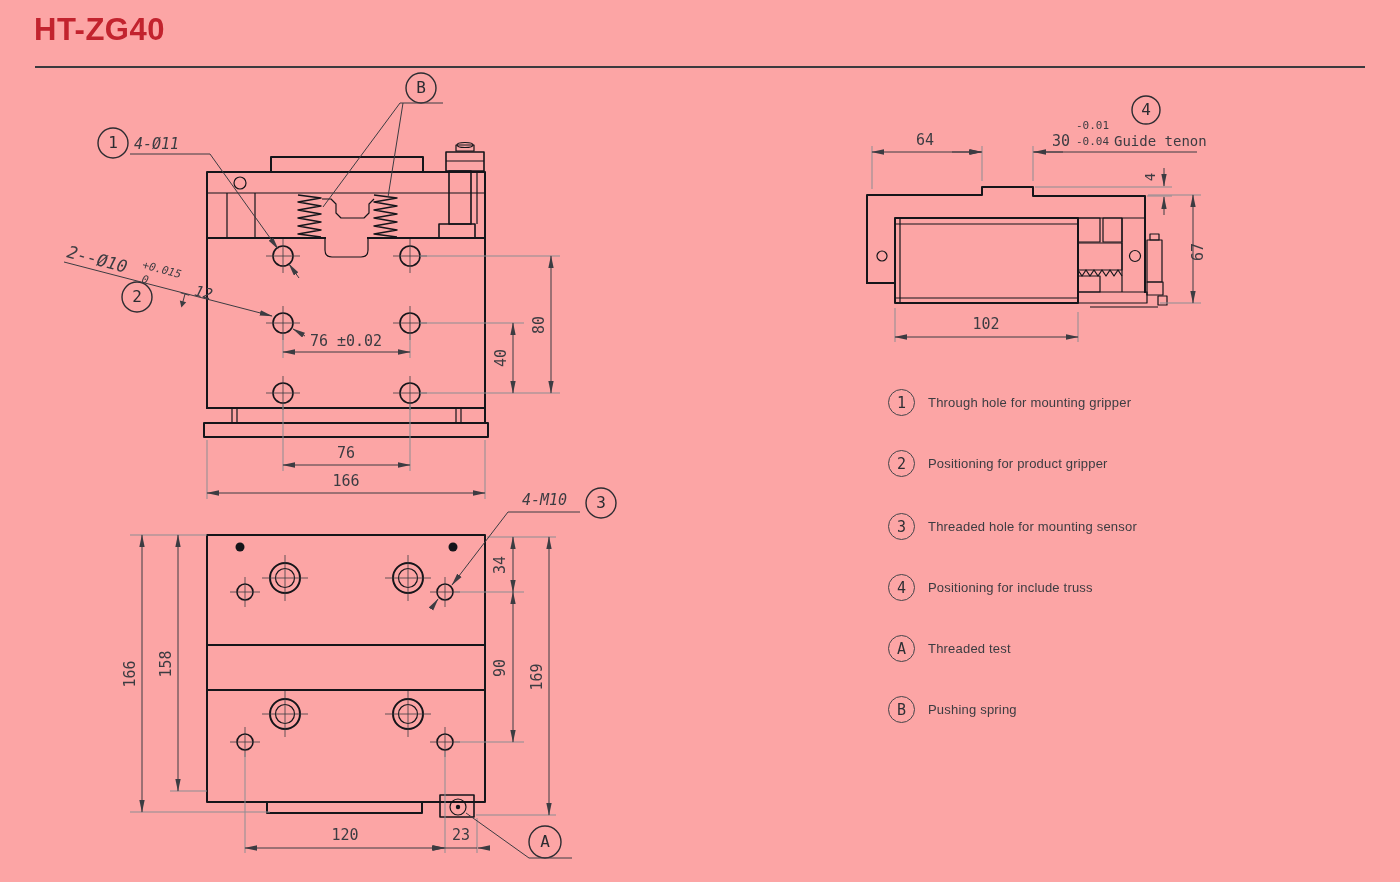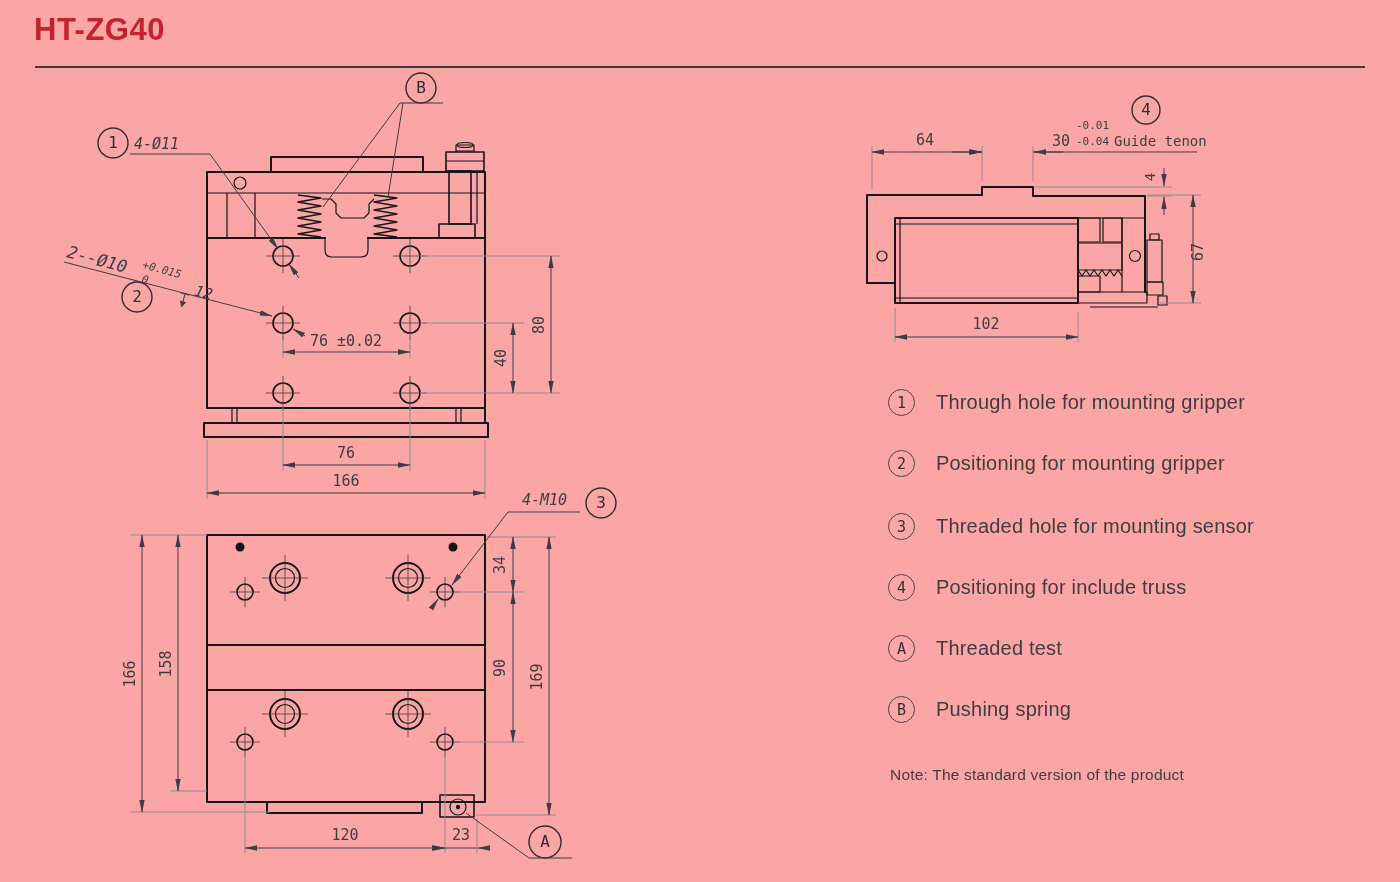--- a/index.html
+++ b/index.html
@@ -19,21 +19,21 @@
   .dimt{font-family:"DejaVu Sans Mono",monospace;font-size:15px;fill:#3c3c42;}
   .dimt-s{font-family:"DejaVu Sans Mono",monospace;font-size:11px;fill:#3c3c42;}
   .dimt-i{font-style:italic;}
   .balc{fill:none;stroke:#2c2c31;stroke-width:1.4;}
   .balt{font-family:"DejaVu Sans Mono",monospace;font-size:16px;fill:#2c2c31;text-anchor:middle;}
   .fillb{fill:#15151a;stroke:none;}
   .legend-row{position:absolute;left:888px;display:flex;align-items:center;gap:13px;}
   .legend-badge{width:27px;height:27px;border:1.6px solid #45454a;border-radius:50%;
     display:flex;align-items:center;justify-content:center;
     font-family:"DejaVu Sans Mono",monospace;font-size:15px;color:#2f2f34;box-sizing:border-box;}
-  .legend-text{font-size:20px;color:#3c3c41;letter-spacing:.2px;margin-left:8px;}
+  .legend-text{font-size:13px;color:#3c3c41;letter-spacing:.2px;}
   .note{position:absolute;left:890px;top:764px;width:322px;font-size:15.5px;
         color:#3c3c41;line-height:1.4;letter-spacing:.2px;}
   .note-line{text-align:justify;text-align-last:justify;}
   .note-line:last-child{text-align-last:left;}
 </style>
 </head>
 <body>
 
 <div class="page">
 
@@ -296,37 +296,36 @@
     </g>
   </svg>
 
   <div>
     <div class="legend-row" style="top:389px">
       <span class="legend-badge">1</span>
       <span class="legend-text">Through hole for mounting gripper</span>
     </div>
     <div class="legend-row" style="top:450px">
       <span class="legend-badge">2</span>
-      <span class="legend-text">Positioning for mounting gripper</span>
+      <span class="legend-text">Positioning for product gripper</span>
     </div>
     <div class="legend-row" style="top:513px">
       <span class="legend-badge">3</span>
       <span class="legend-text">Threaded hole for mounting sensor</span>
     </div>
     <div class="legend-row" style="top:574px">
       <span class="legend-badge">4</span>
       <span class="legend-text">Positioning for include truss</span>
     </div>
     <div class="legend-row" style="top:635px">
       <span class="legend-badge">A</span>
       <span class="legend-text">Threaded test</span>
     </div>
     <div class="legend-row" style="top:696px">
       <span class="legend-badge">B</span>
       <span class="legend-text">Pushing spring</span>
     </div>
   </div>
 
   <div class="note">
-    <div class="note-line">Note: The standard version of the product</div>
   </div>
 
 </div>
 
 </body></html>

